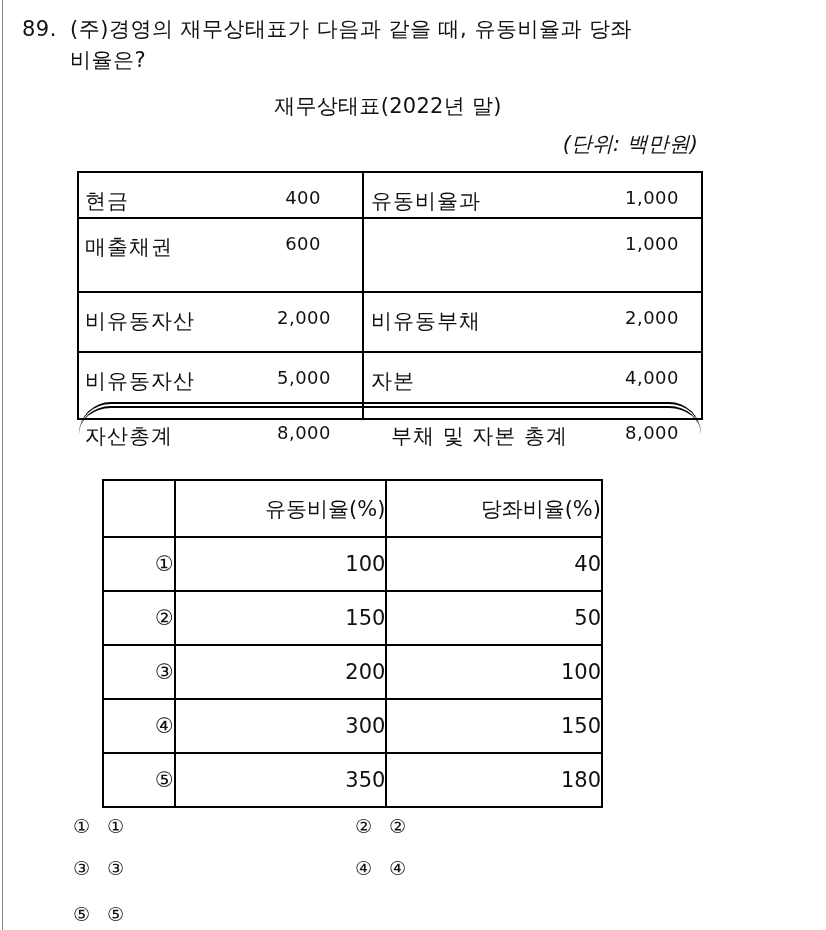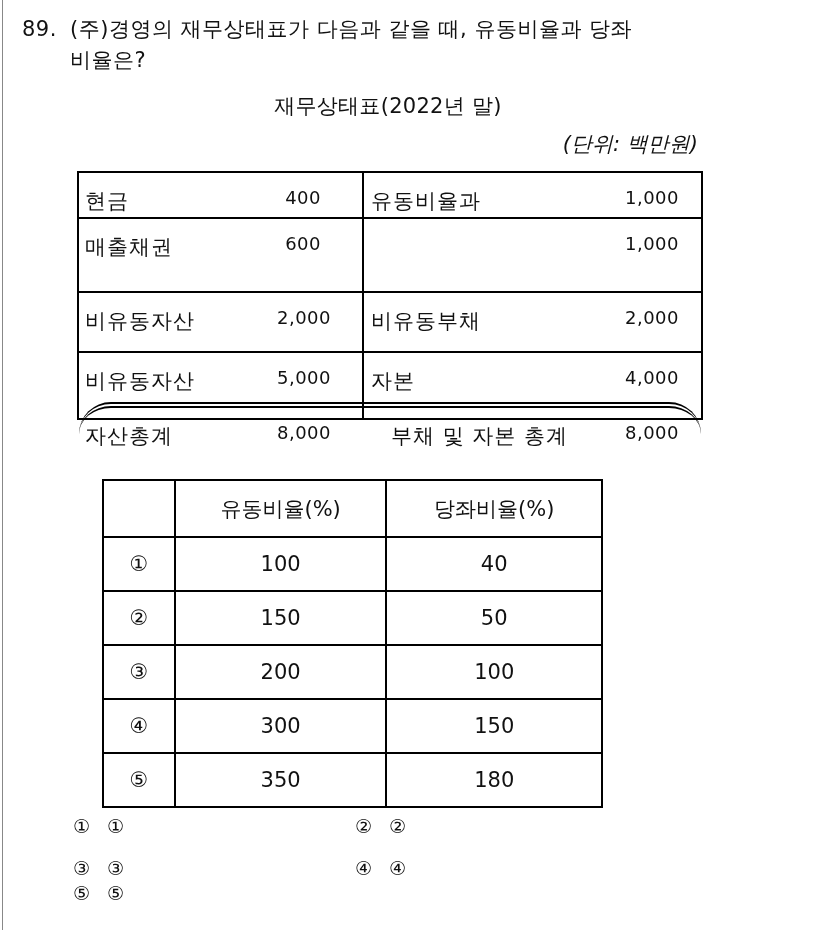--- a/index.html
+++ b/index.html
@@ -104,21 +104,21 @@
     .opt {
       position: absolute;
       left: 102px;
       top: 479px;
       width: 501px;
       border-collapse: collapse;
       font-size: 21px;
     }
     .opt td, .opt th {
       border: 2px solid #000;
-      text-align: center;
+      text-align: right;
       font-weight: normal;
       height: 52px;
       padding: 0;
     }
     .opt th {
       height: 55px;
     }
     .opt .c0 { width: 70px; }
     .opt .c1 { width: 210px; }
     .opt .c2 { width: 214px; }
@@ -230,16 +230,16 @@
   </div>
   <div class="choice" style="left:282px; top:0;">
     <span class="mark">②</span><span>②</span>
   </div>
   <div class="choice" style="left:0; top:42px;">
     <span class="mark">③</span><span>③</span>
   </div>
   <div class="choice" style="left:282px; top:42px;">
     <span class="mark">④</span><span>④</span>
   </div>
-  <div class="choice" style="left:0; top:67px;">
+  <div class="choice" style="left:0; top:88px;">
     <span class="mark">⑤</span><span>⑤</span>
   </div>
 </div>
 
 </body></html>

